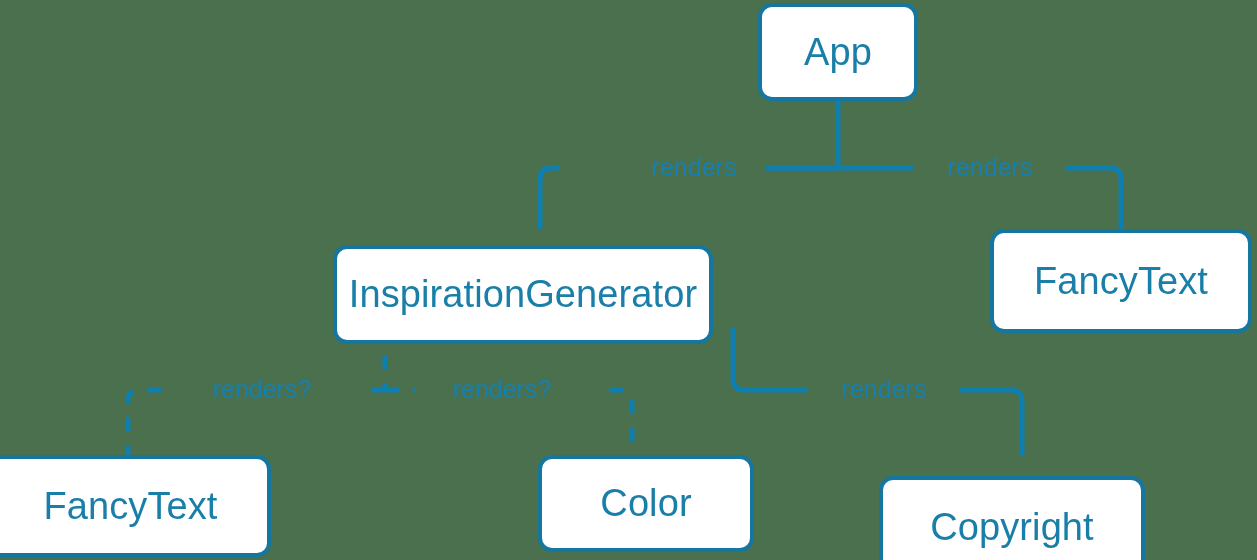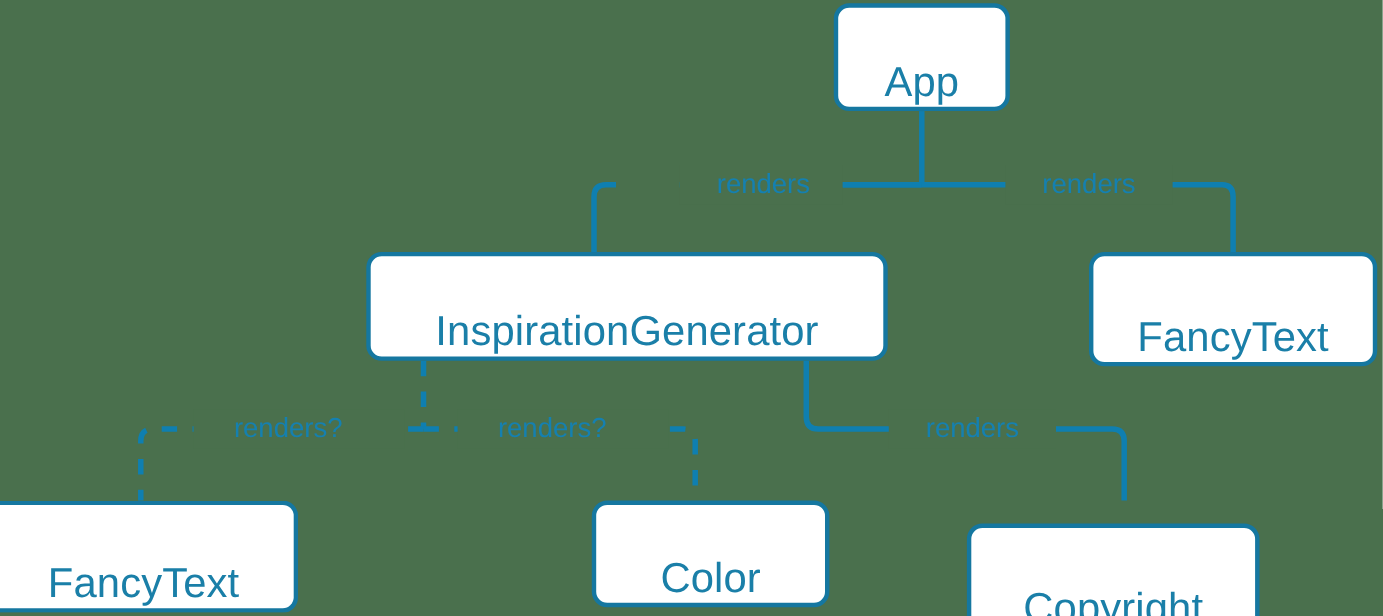--- a/index.html
+++ b/index.html
@@ -44,33 +44,33 @@
     text-anchor: middle;
     dominant-baseline: middle;
   }
   .node-box {
     position: absolute;
     box-sizing: border-box;
     background: #ffffff;
     border: 4px solid #1577a0;
     border-radius: 14px;
     display: flex;
-    align-items: flex-end;
+    align-items: center;
     justify-content: center;
   }
   .node-label {
     color: #1a7fa8;
     font-family: "Liberation Sans", sans-serif;
     font-size: 38px;
     font-weight: 400;
     letter-spacing: 0.1px;
     white-space: nowrap;
   }
   .node-app        { left: 758px;  top: 3px;   width: 160px; height: 98px; }
-  .node-inspgen    { left: 333px;  top: 229px; width: 474px; height: 99px; }
+  .node-inspgen    { left: 333px;  top: 245px; width: 380px; height: 99px; }
   .node-fancytext-r{ left: 990px;  top: 229px; width: 262px; height: 104px; }
   .node-fancytext-b{ left: -6px;   top: 455px; width: 277px; height: 102px; border-left-width: 0; border-top-left-radius: 0; border-bottom-left-radius: 0;}
   .node-color      { left: 538px;  top: 455px; width: 216px; height: 97px; }
   .node-copyright  { left: 879px;  top: 476px; width: 266px; height: 103px; }
 </style>
 </head>
 <body>
 
 <div id="diagram-root">
 

